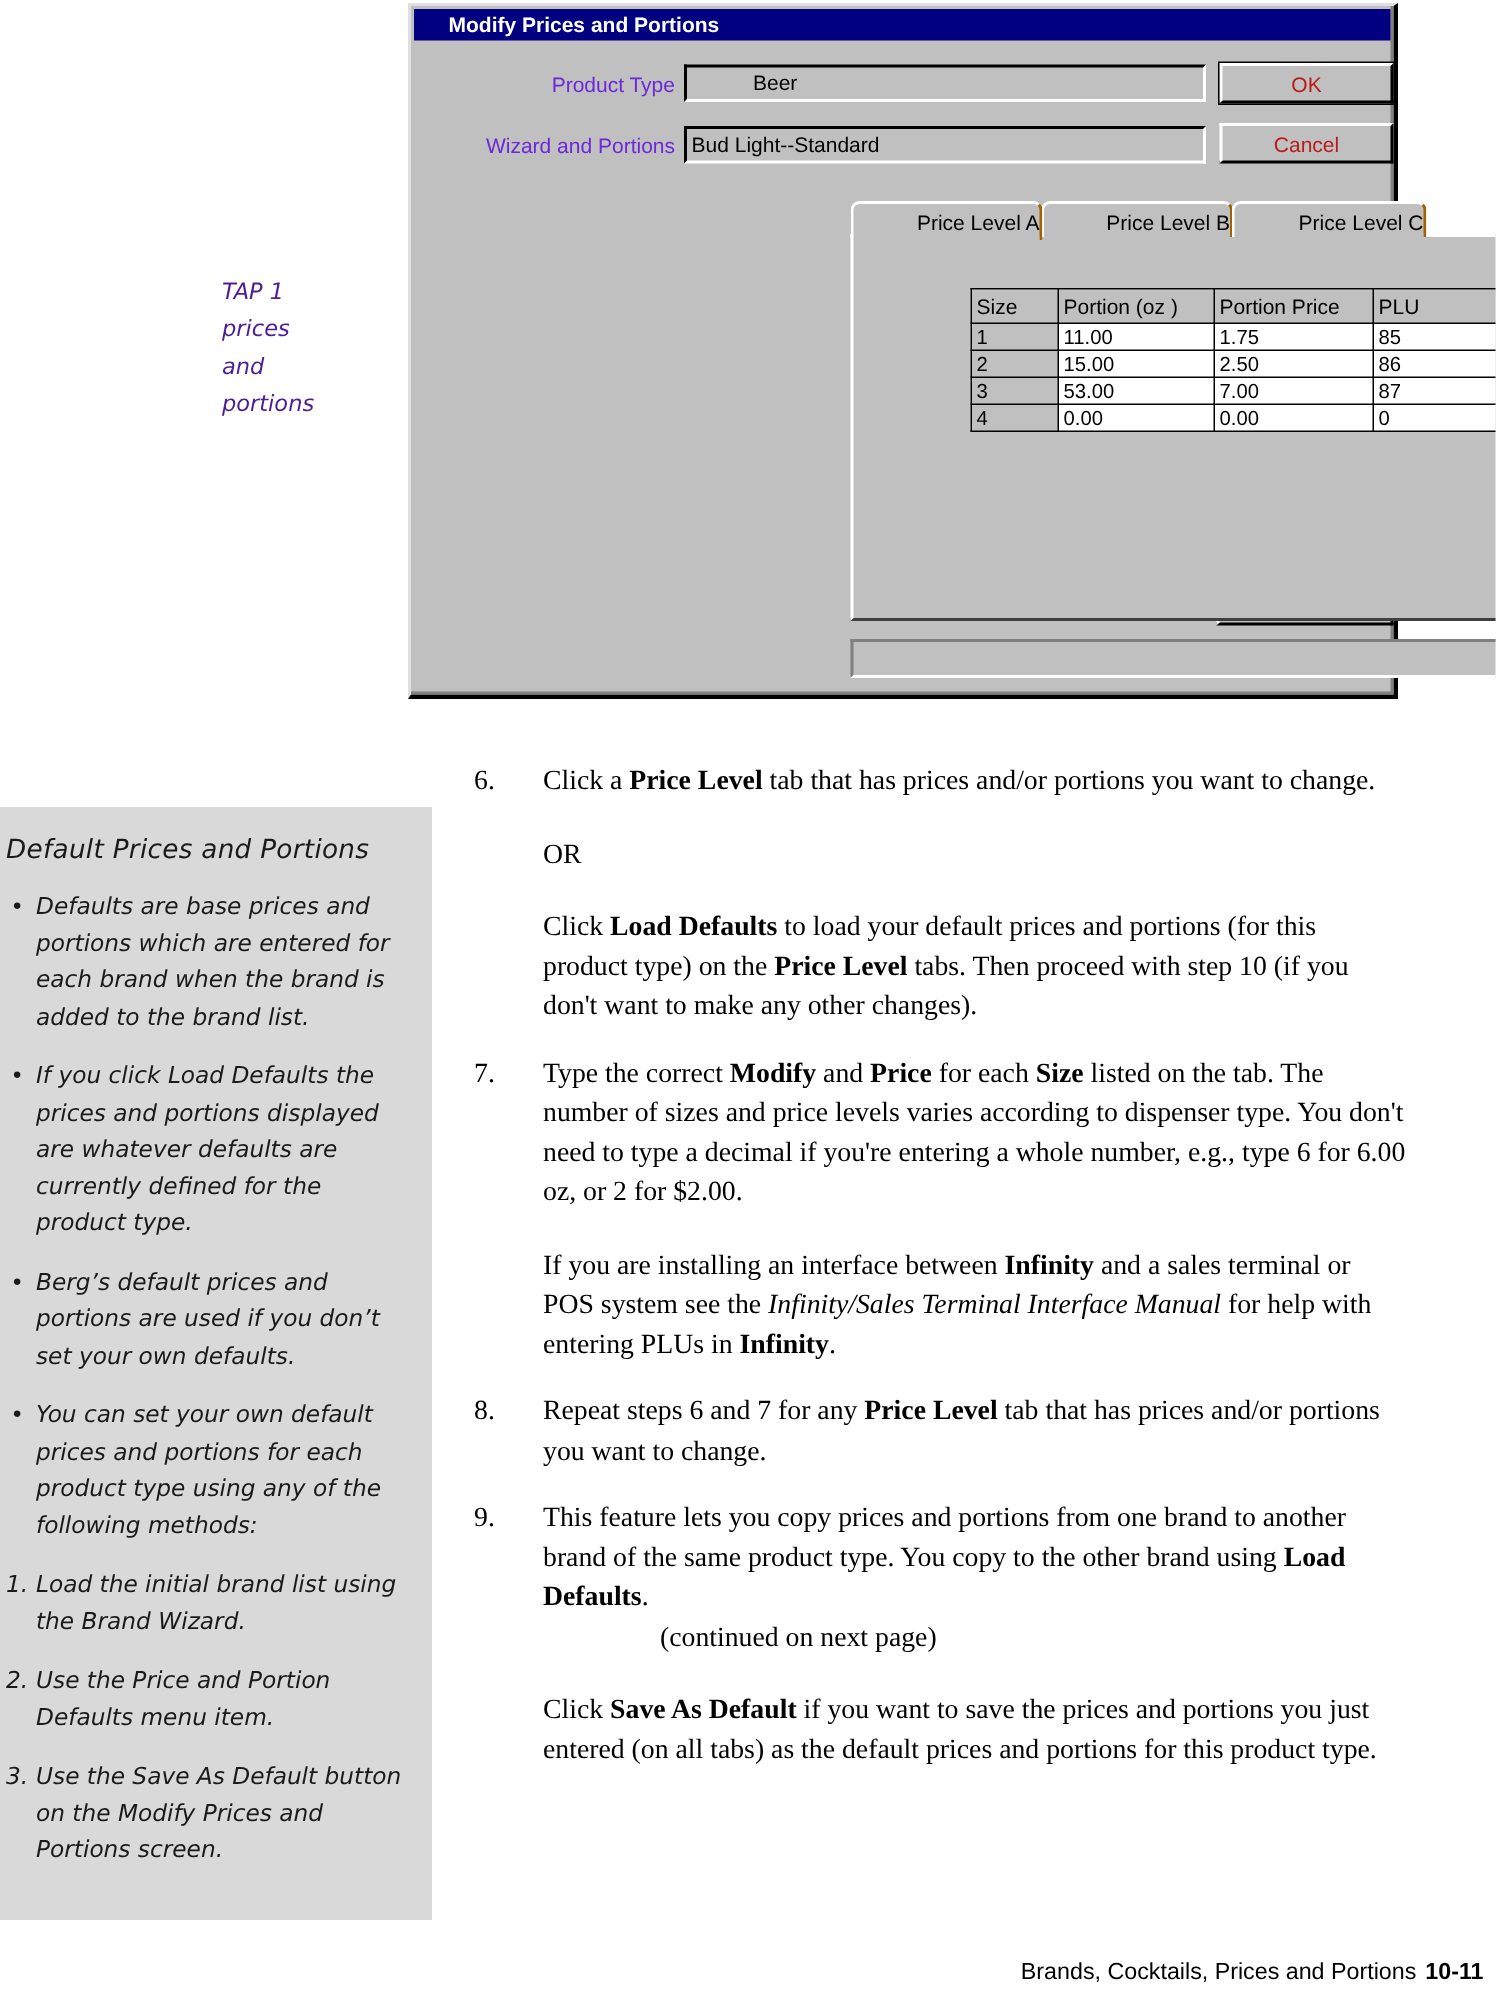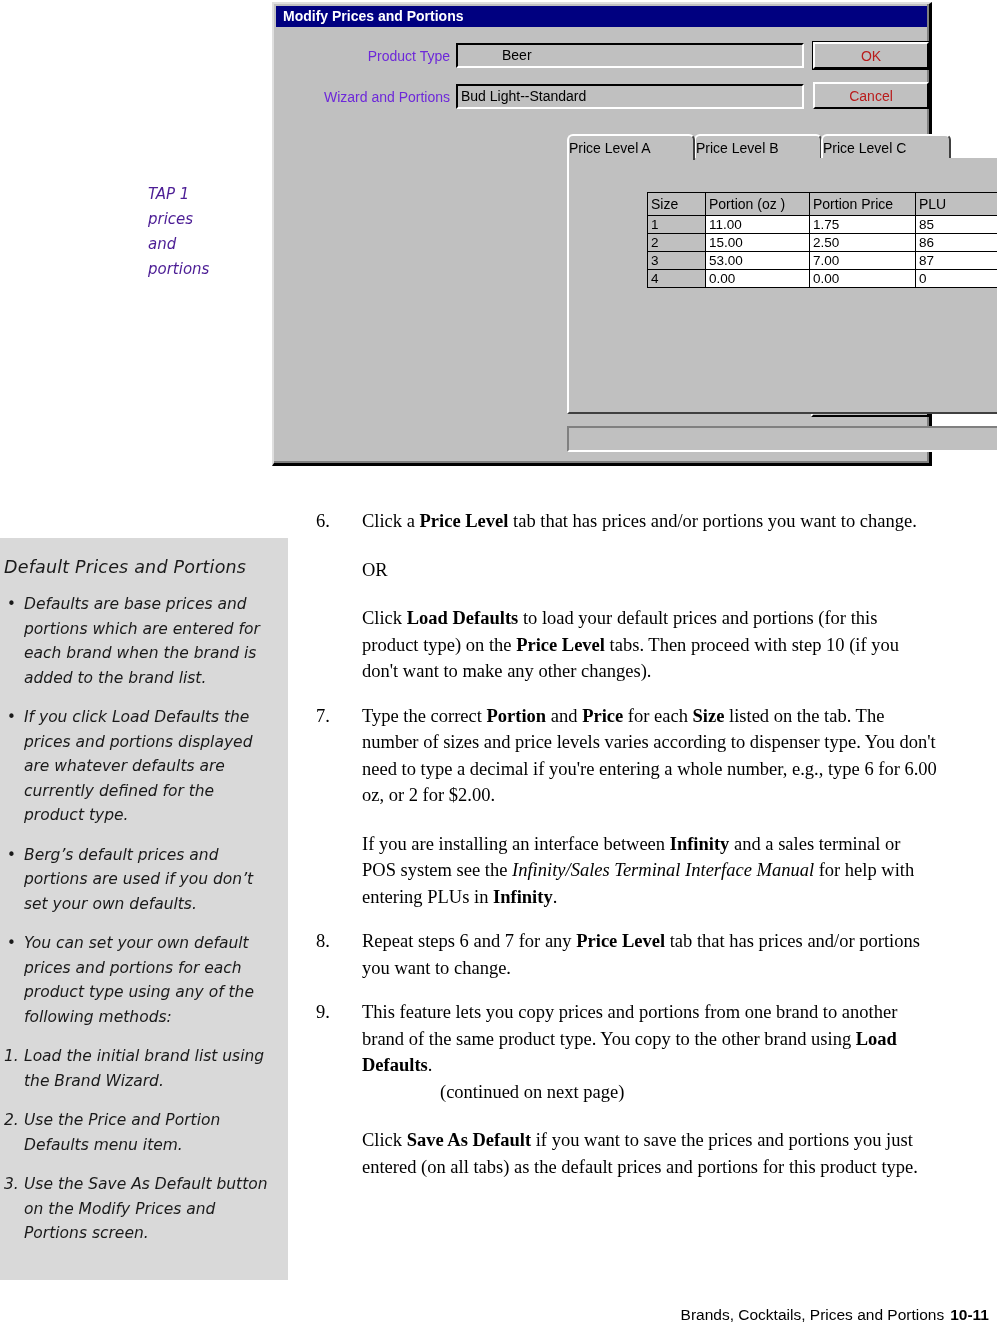--- a/index.html
+++ b/index.html
@@ -40,21 +40,21 @@
   .titlebar {
     position: absolute;
     left: 2px; top: 2px;
     width: 651px;
     height: 21px;
     background: #000080;
     color: #ffffff;
     font-weight: bold;
     font-size: 14px;
     line-height: 21px;
-    padding-left: 7px;
+    padding-left: 23px;
     box-sizing: border-box;
     white-space: nowrap;
     overflow: hidden;
   }
 
   .field-label {
     position: absolute;
     font-size: 14px;
     color: #6d28d9;
     white-space: nowrap;
@@ -103,26 +103,26 @@
 
   
   .tabstrip { position: absolute; left: 293px; top: 130px; height: 24px; }
   .tab {
     position: absolute;
     top: 0;
     height: 24px;
     background: #c0c0c0;
     font-size: 14px;
     color: #000;
-    text-align: left;
+    text-align: right;
     line-height: 24px;
     white-space: nowrap;
     border-top: 2px solid #ffffff;
     border-left: 2px solid #ffffff;
-    border-right: 2px solid #404040;
+    border-right: 2px solid #a16207;
     box-sizing: border-box;
     border-radius: 6px 6px 0 0;
   }
   .tab.active { z-index: 5; height: 26px; line-height: 24px; }
 
   .tabpanel {
     position: absolute;
     left: 293px;
     top: 152px;
     width: 502px;
@@ -386,21 +386,21 @@
 
   <div class="step">
     <span class="n">6.</span>
     <p><span>Click a </span><b>Price Level</b><span> tab that has prices and/or portions you want to change.</span></p>
     <p>OR</p>
     <p><span>Click </span><b>Load Defaults</b><span> to load your default prices and portions (for this product type) on the </span><b>Price Level</b><span> tabs. Then proceed with step 10 (if you don't want to make any other changes).</span></p>
   </div>
 
   <div class="step">
     <span class="n">7.</span>
-    <p><span>Type the correct </span><b>Portion</b><span> and </span><b>Price</b><span> for each </span><b>Size</b><span> listed on the tab. The number of sizes and price levels varies according to dispenser type. You don't need to type a decimal if you're entering a whole number, e.g., type 6 for 6.00 oz, or 2 for $2.00.</span></p>
+    <p><span>Type the correct </span><b>Modify</b><span> and </span><b>Price</b><span> for each </span><b>Size</b><span> listed on the tab. The number of sizes and price levels varies according to dispenser type. You don't need to type a decimal if you're entering a whole number, e.g., type 6 for 6.00 oz, or 2 for $2.00.</span></p>
     <p><span>If you are installing an interface between </span><b>Infinity</b><span> and a sales terminal or POS system see the </span><i>Infinity/Sales Terminal Interface Manual</i><span> for help with entering PLUs in </span><b>Infinity</b><span>.</span></p>
   </div>
 
   <div class="step">
     <span class="n">8.</span>
     <p><span>Repeat steps 6 and 7 for any </span><b>Price Level</b><span> tab that has prices and/or portions you want to change.</span></p>
   </div>
 
   <div class="step">
     <span class="n">9.</span>

